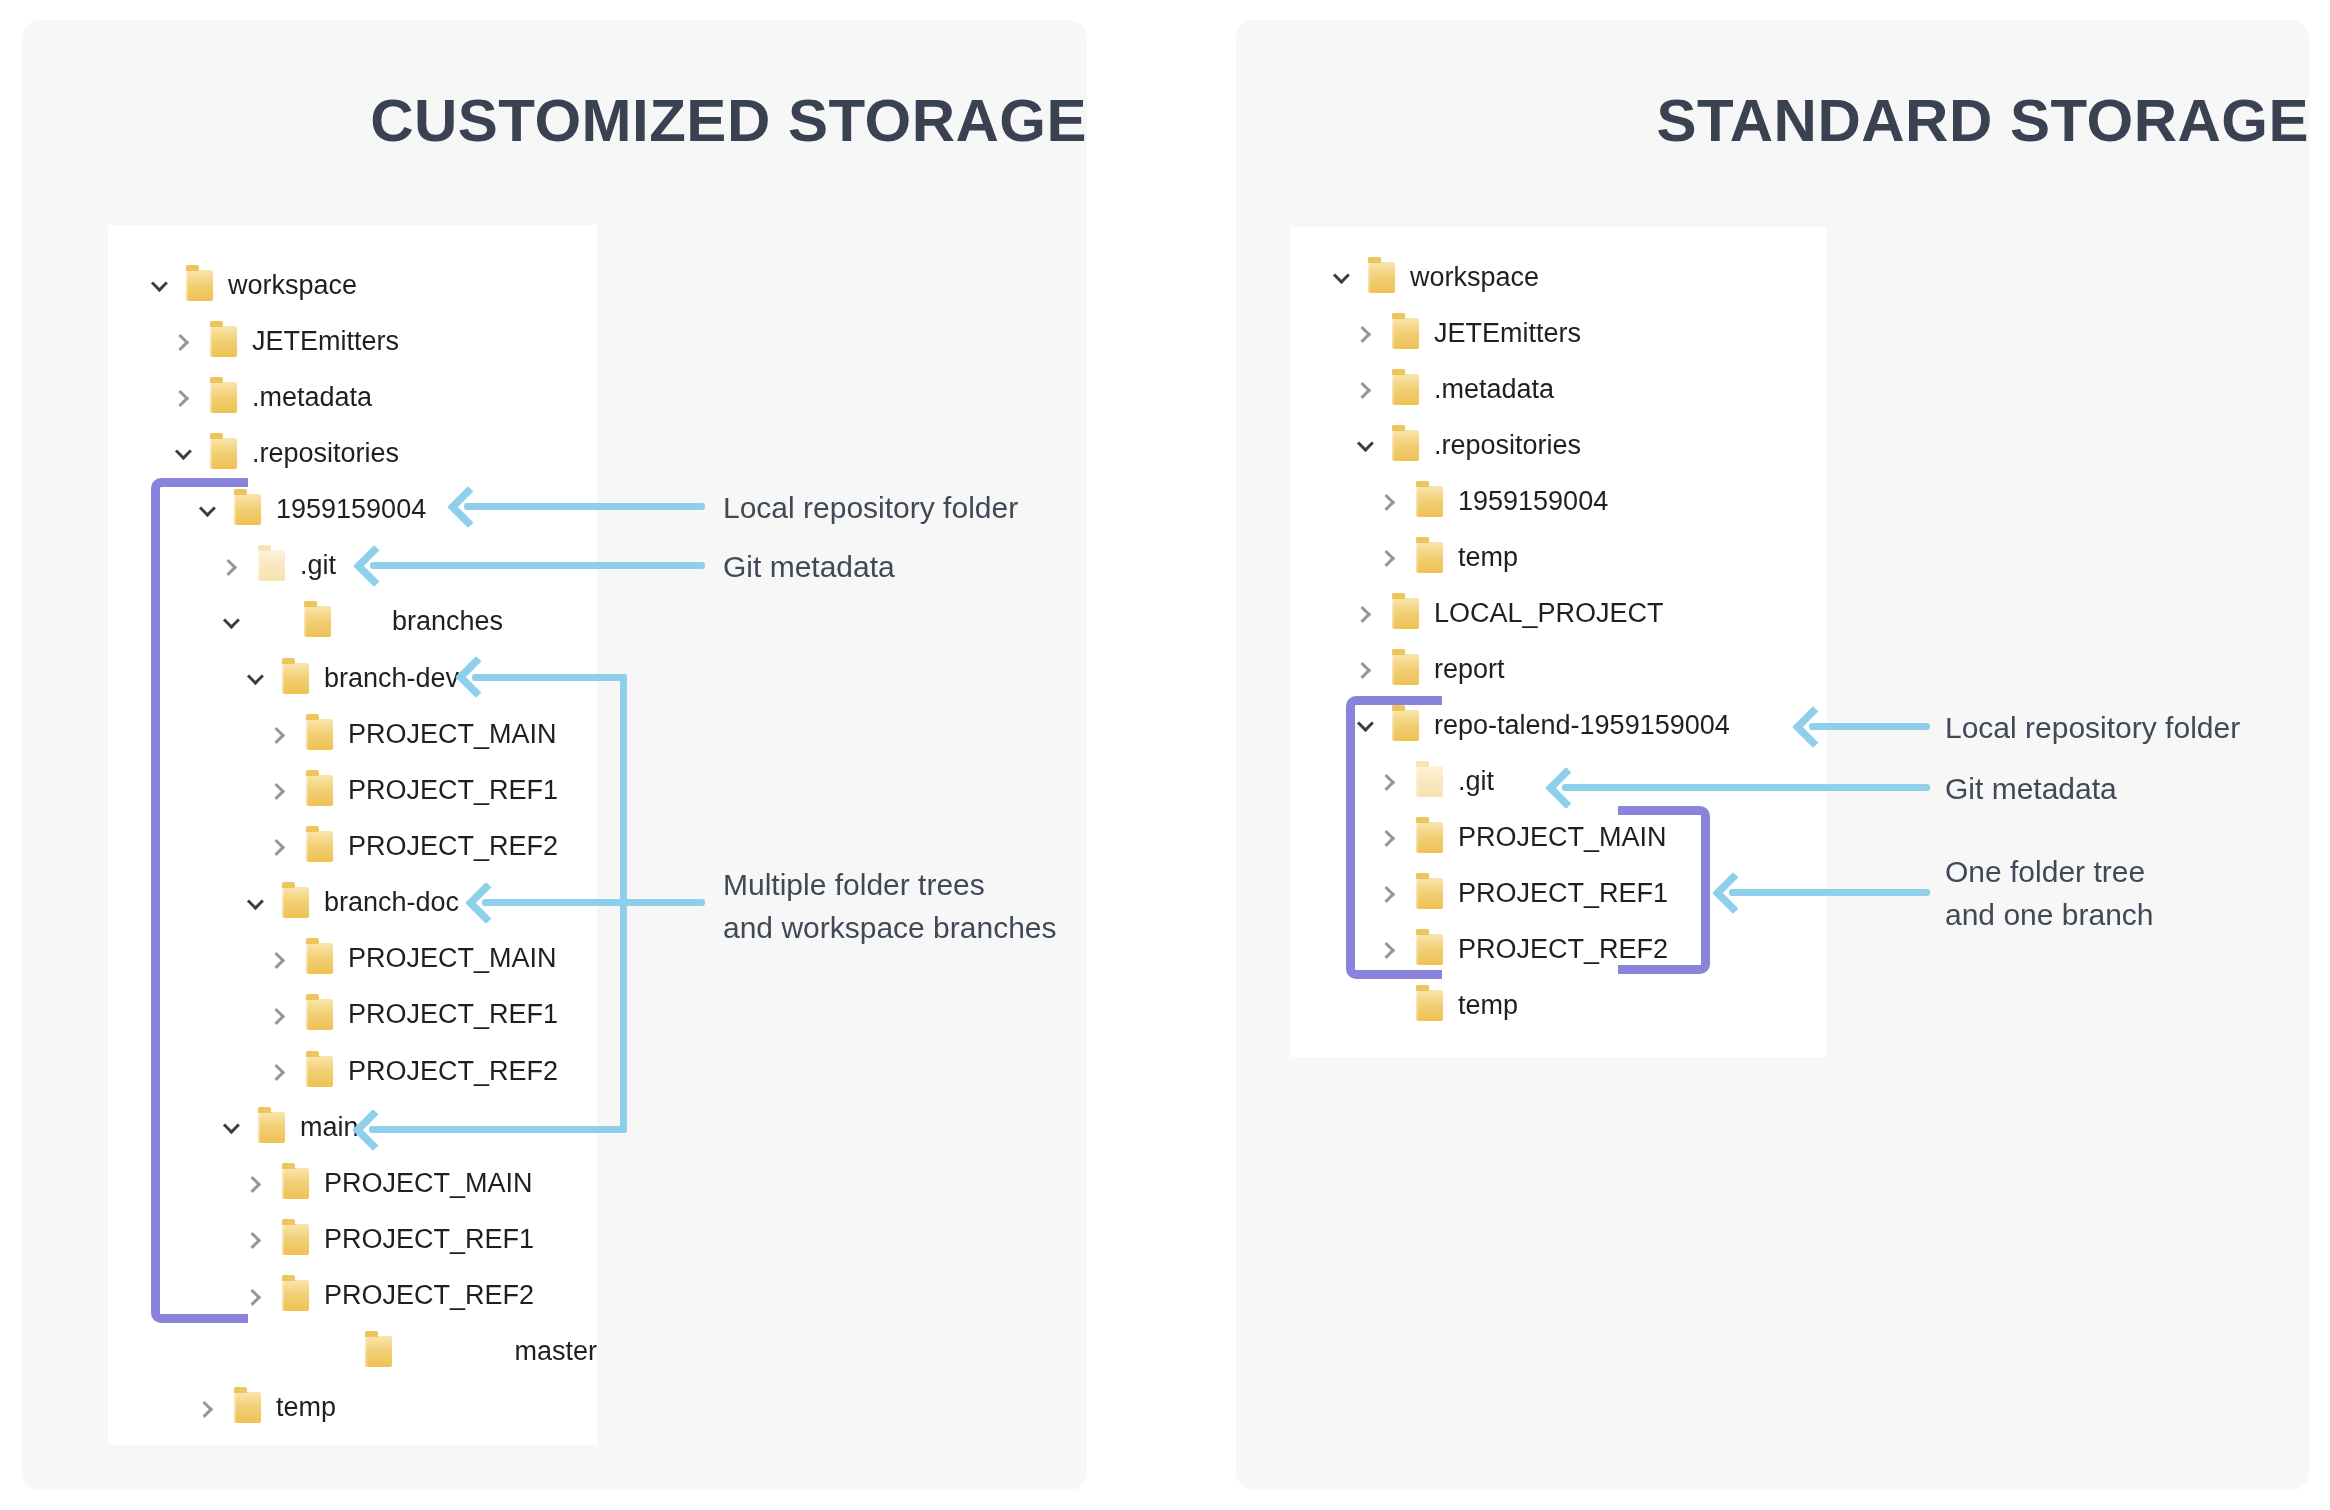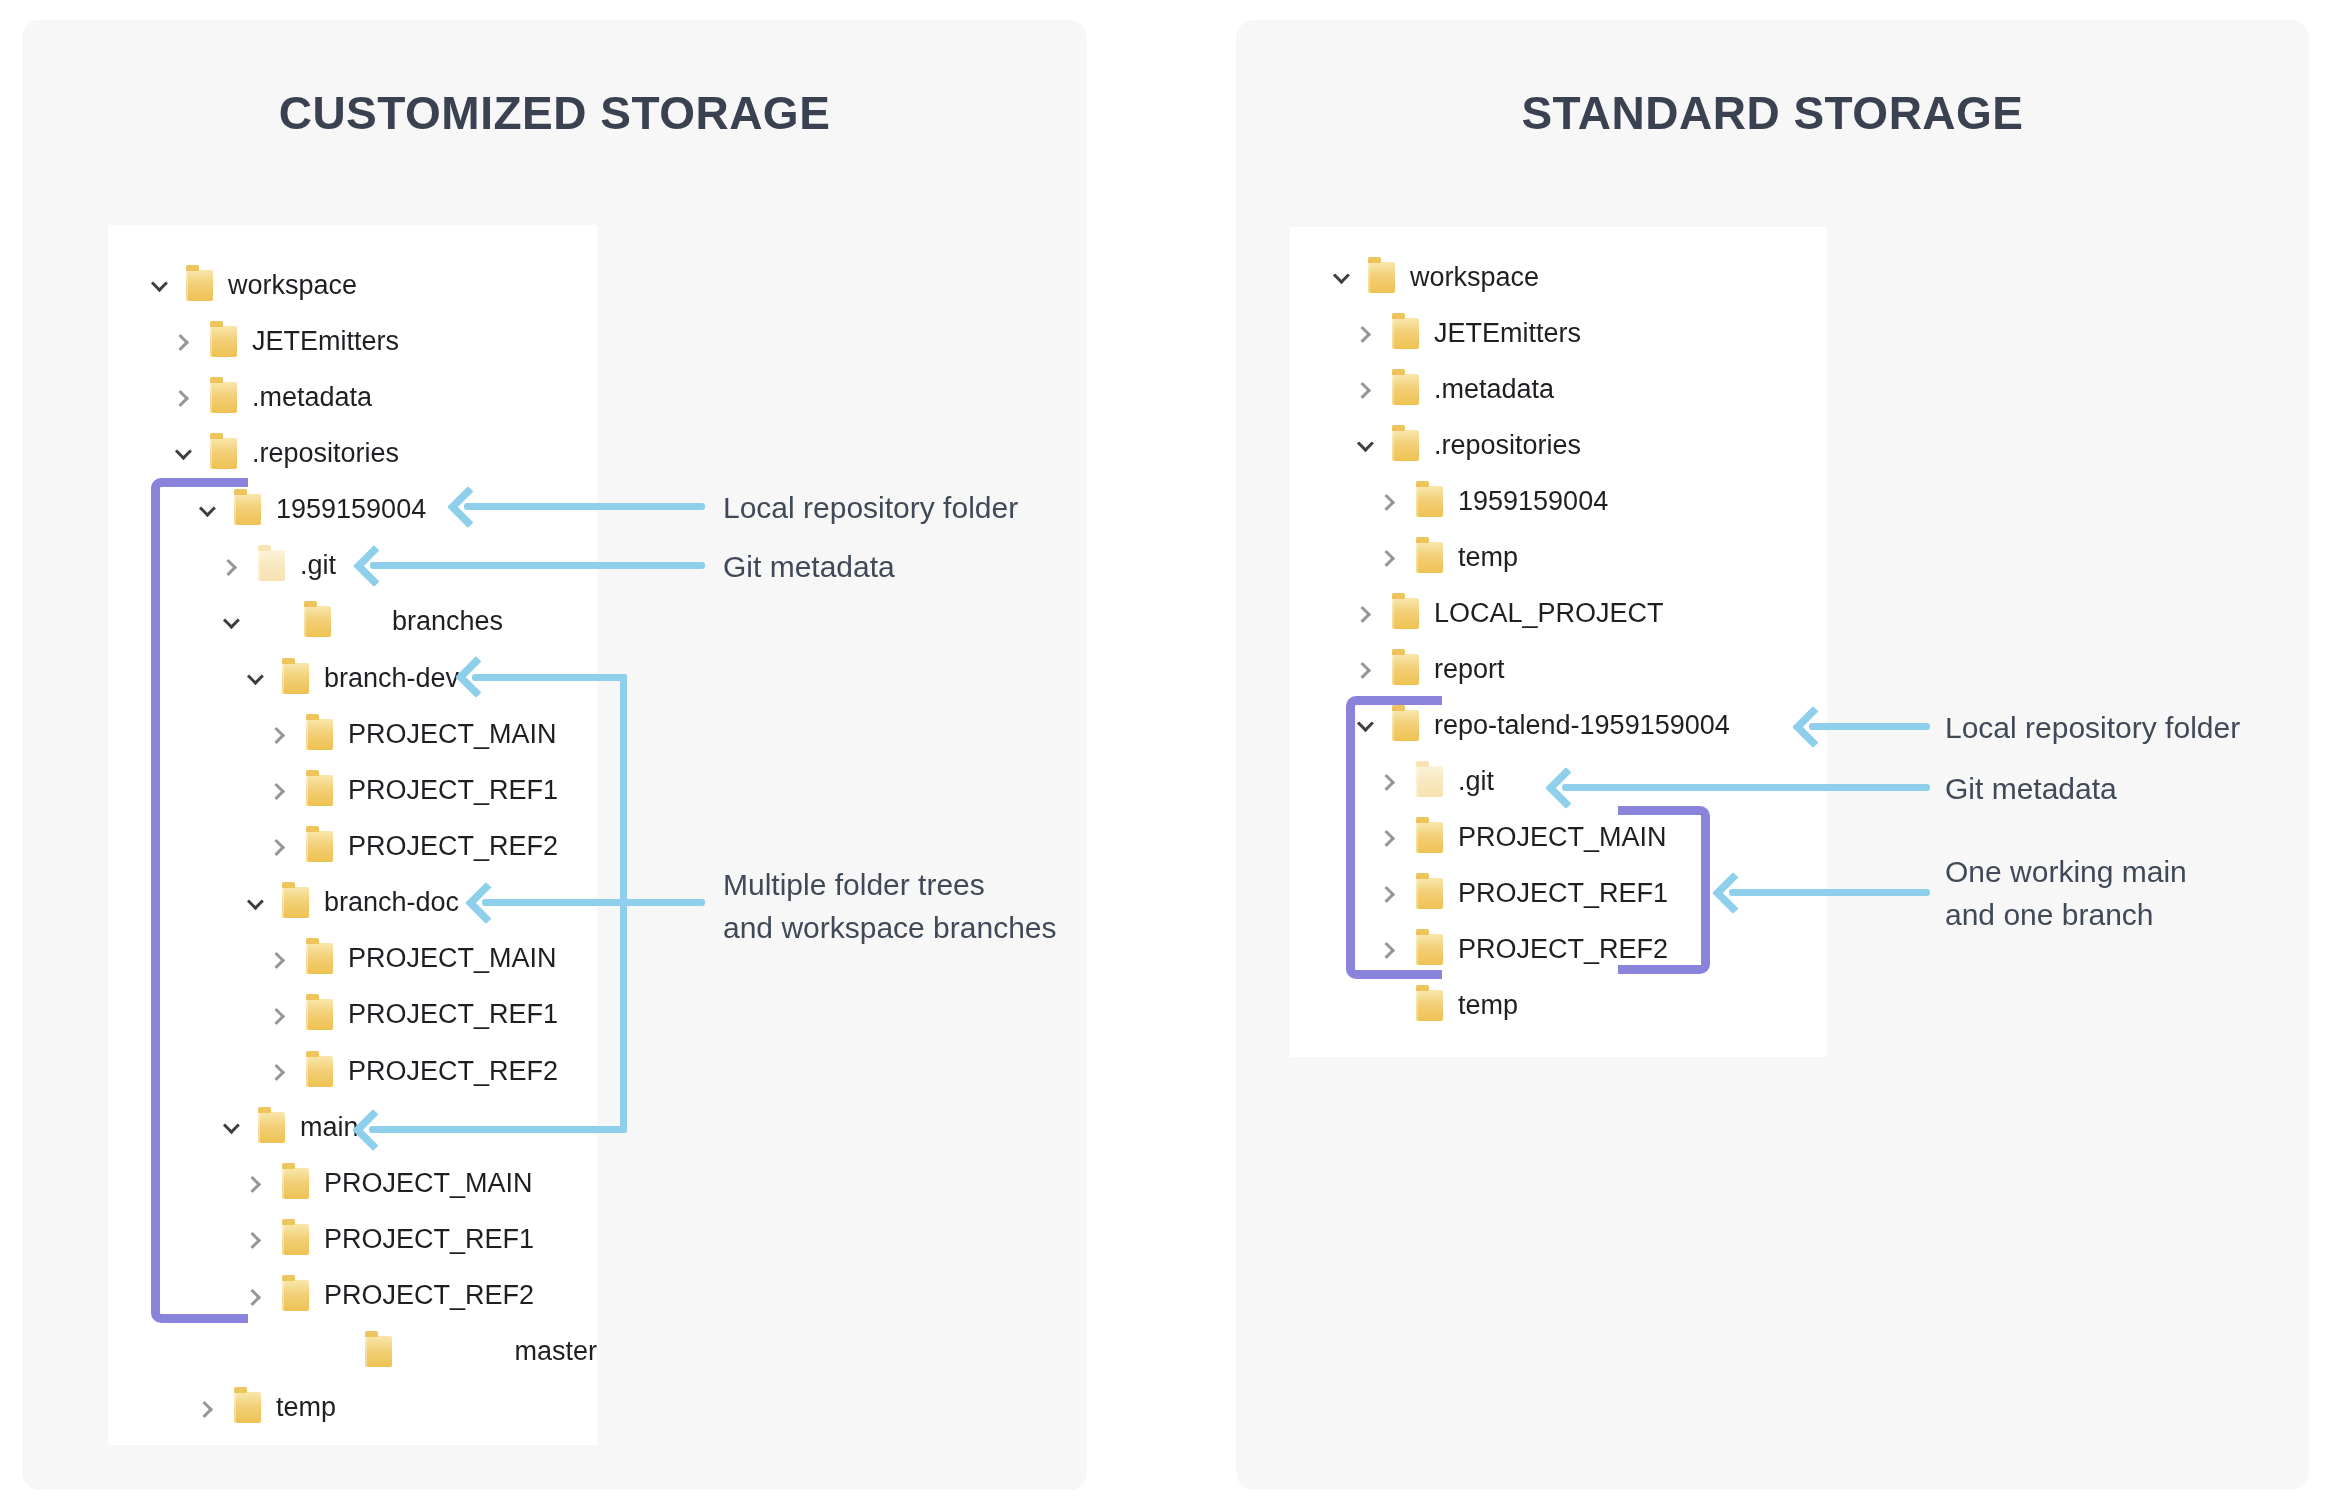--- a/index.html
+++ b/index.html
@@ -15,25 +15,25 @@
     top: 20px; height: 1470px;
     background: var(--card-bg);
     border-radius: 18px;
   }
   #card-left  { left: 22px;   width: 1065px; }
   #card-right { left: 1236px; width: 1073px; }
 
   .title {
     position: absolute;
     top: 86px;
-    font-size: 46px;
+    font-size: 60px;
     font-weight: 700;
     letter-spacing: 0.5px;
     color: var(--title-col);
-    text-align: center;
+    text-align: right;
   }
   #title-left  { left: 22px;   width: 1065px; }
   #title-right { left: 1236px; width: 1073px; }
 
   .panel {
     position: absolute;
     background: var(--panel-bg);
   }
   #panel-left  { left: 108px;  top: 225px; width: 489px; height: 1220px; padding-top: 32px; }
   #panel-right { left: 1290px; top: 227px; width: 537px; height: 830px;  padding-top: 22px; }
@@ -414,15 +414,15 @@
 <div class="hline" style="left:1809px; top:723px; width:121px;"></div>
 <div class="note" style="left:1945px; top:706px;">Local repository folder</div>
 
 <span class="ah" style="left:1551px; top:773px;"></span>
 <div class="hline" style="left:1562px; top:784px; width:368px;"></div>
 <div class="note" style="left:1945px; top:767px;">Git metadata</div>
 
 <span class="ah" style="left:1718px; top:878px;"></span>
 <div class="hline" style="left:1729px; top:889px; width:201px;"></div>
 <div class="note" style="left:1945px; top:850px;">
-  <span>One working main</span><br>
+  <span>One folder tree</span><br>
   <span>and one branch</span>
 </div>
 
 </body></html>

